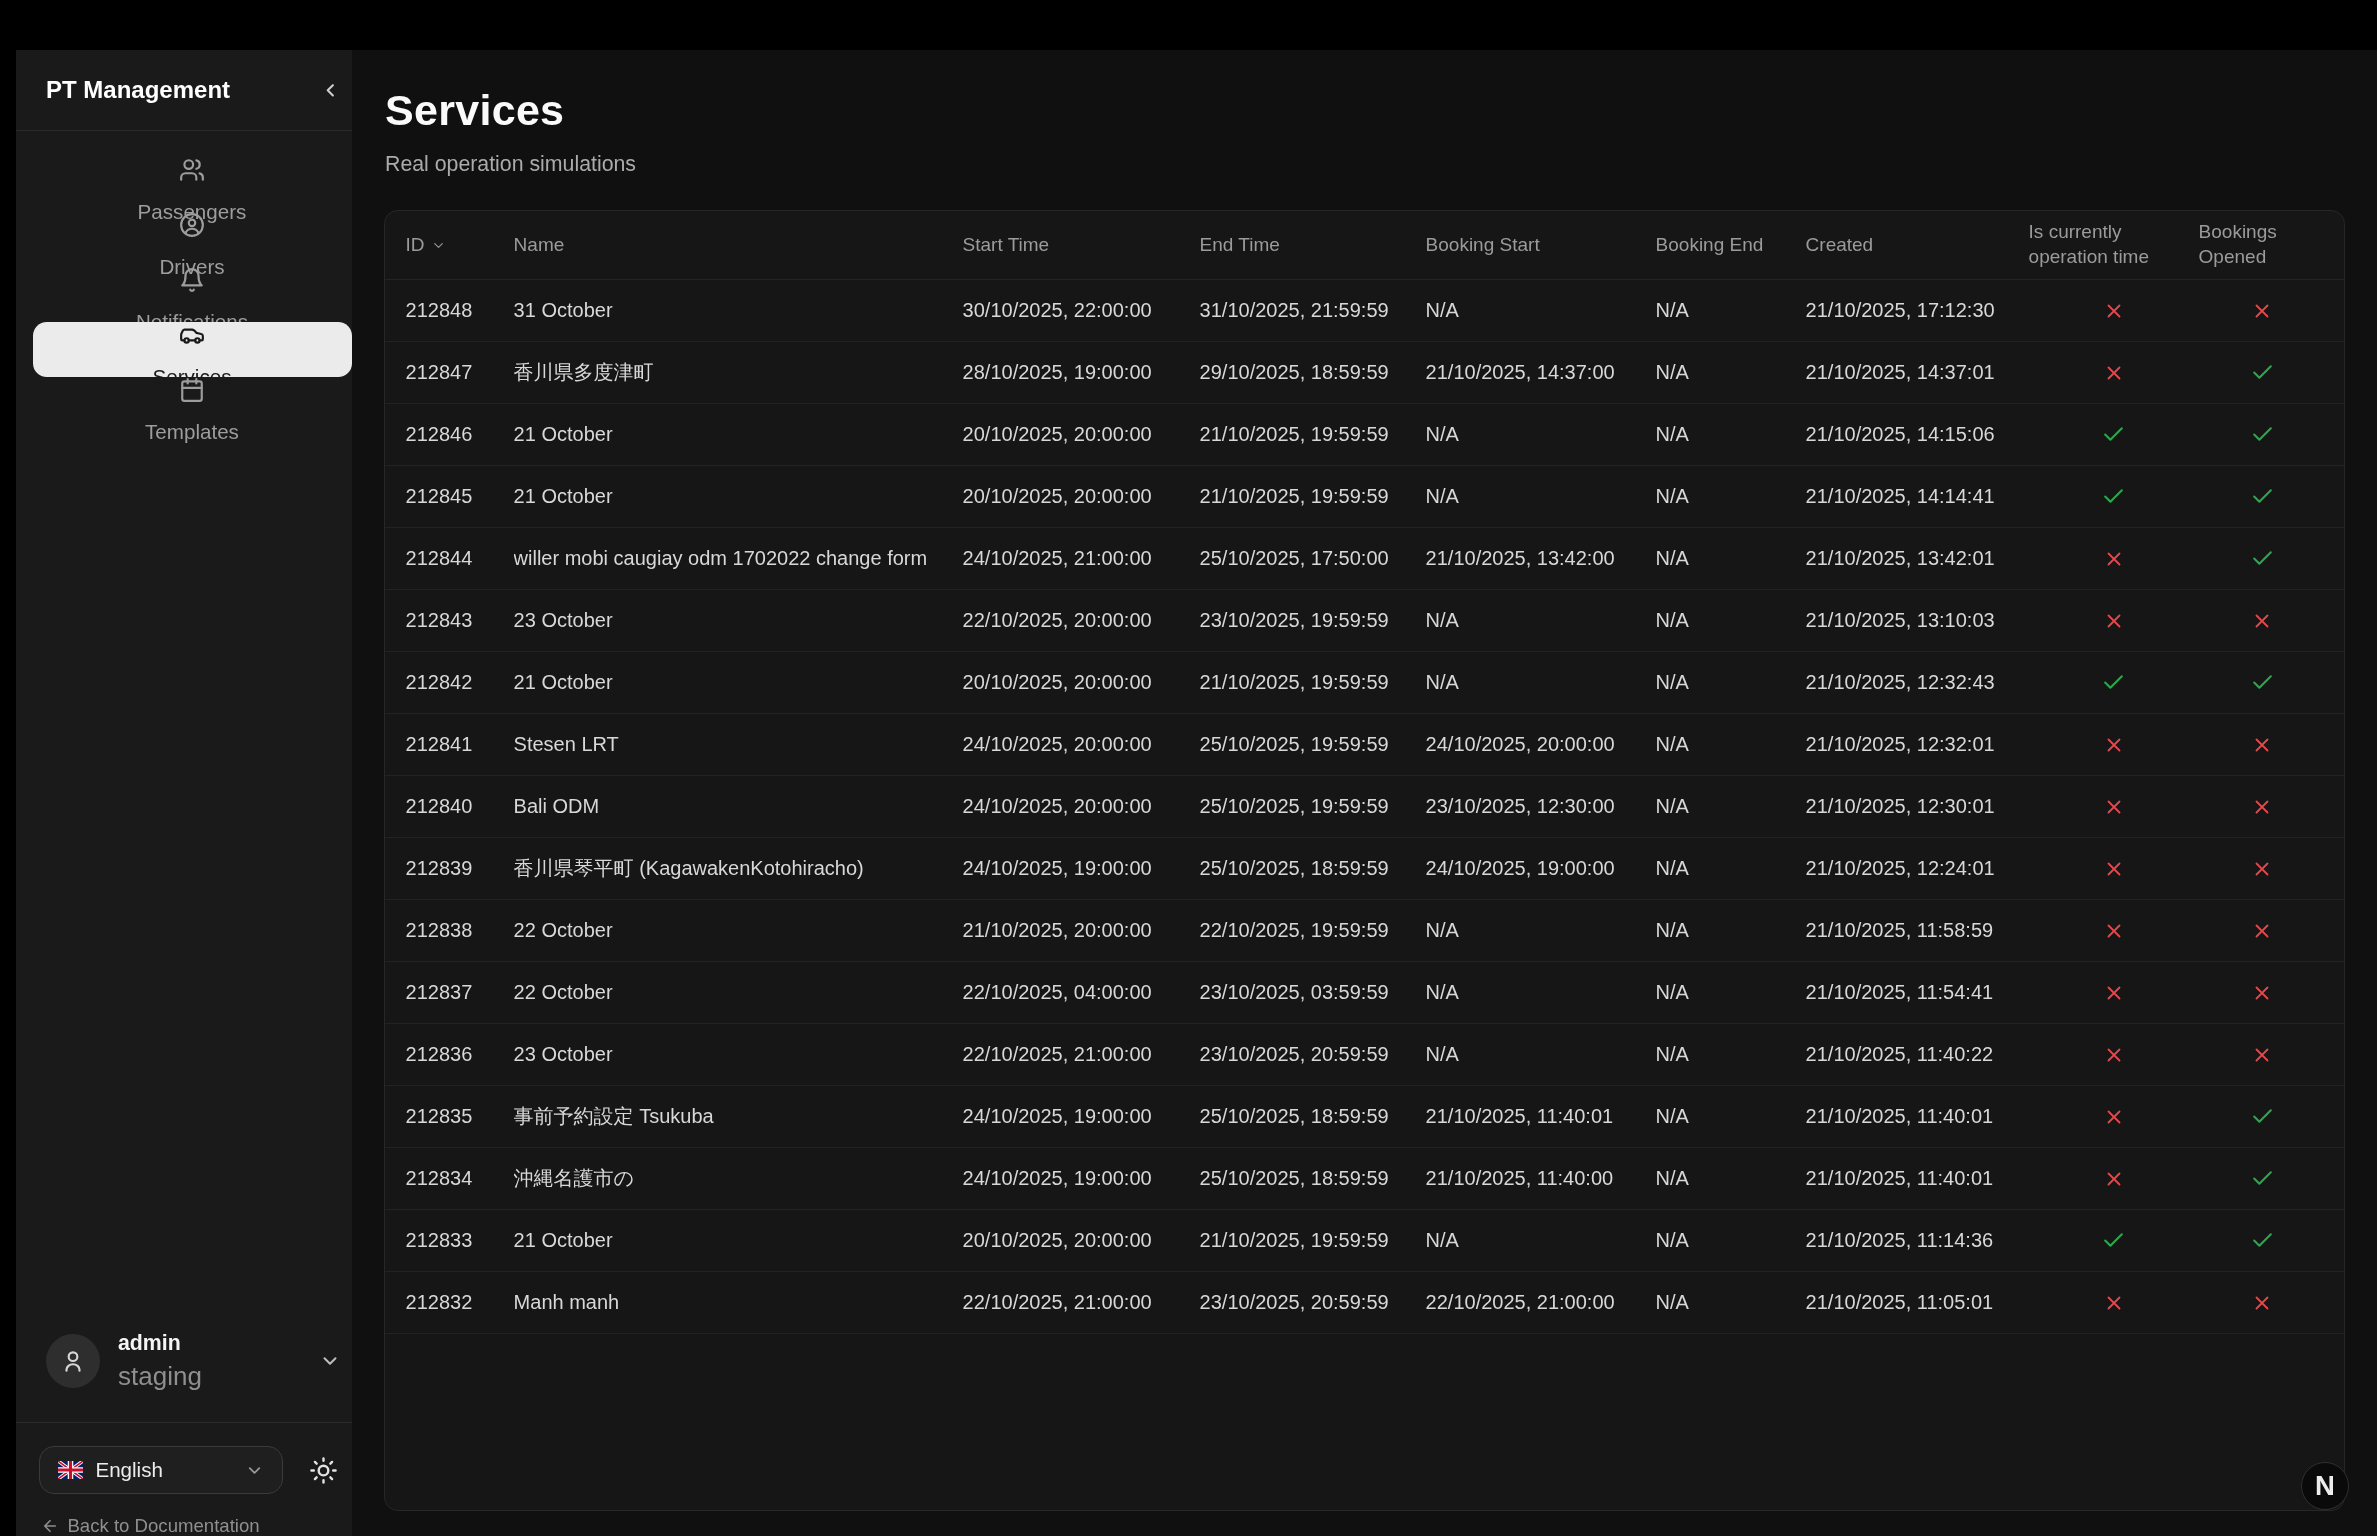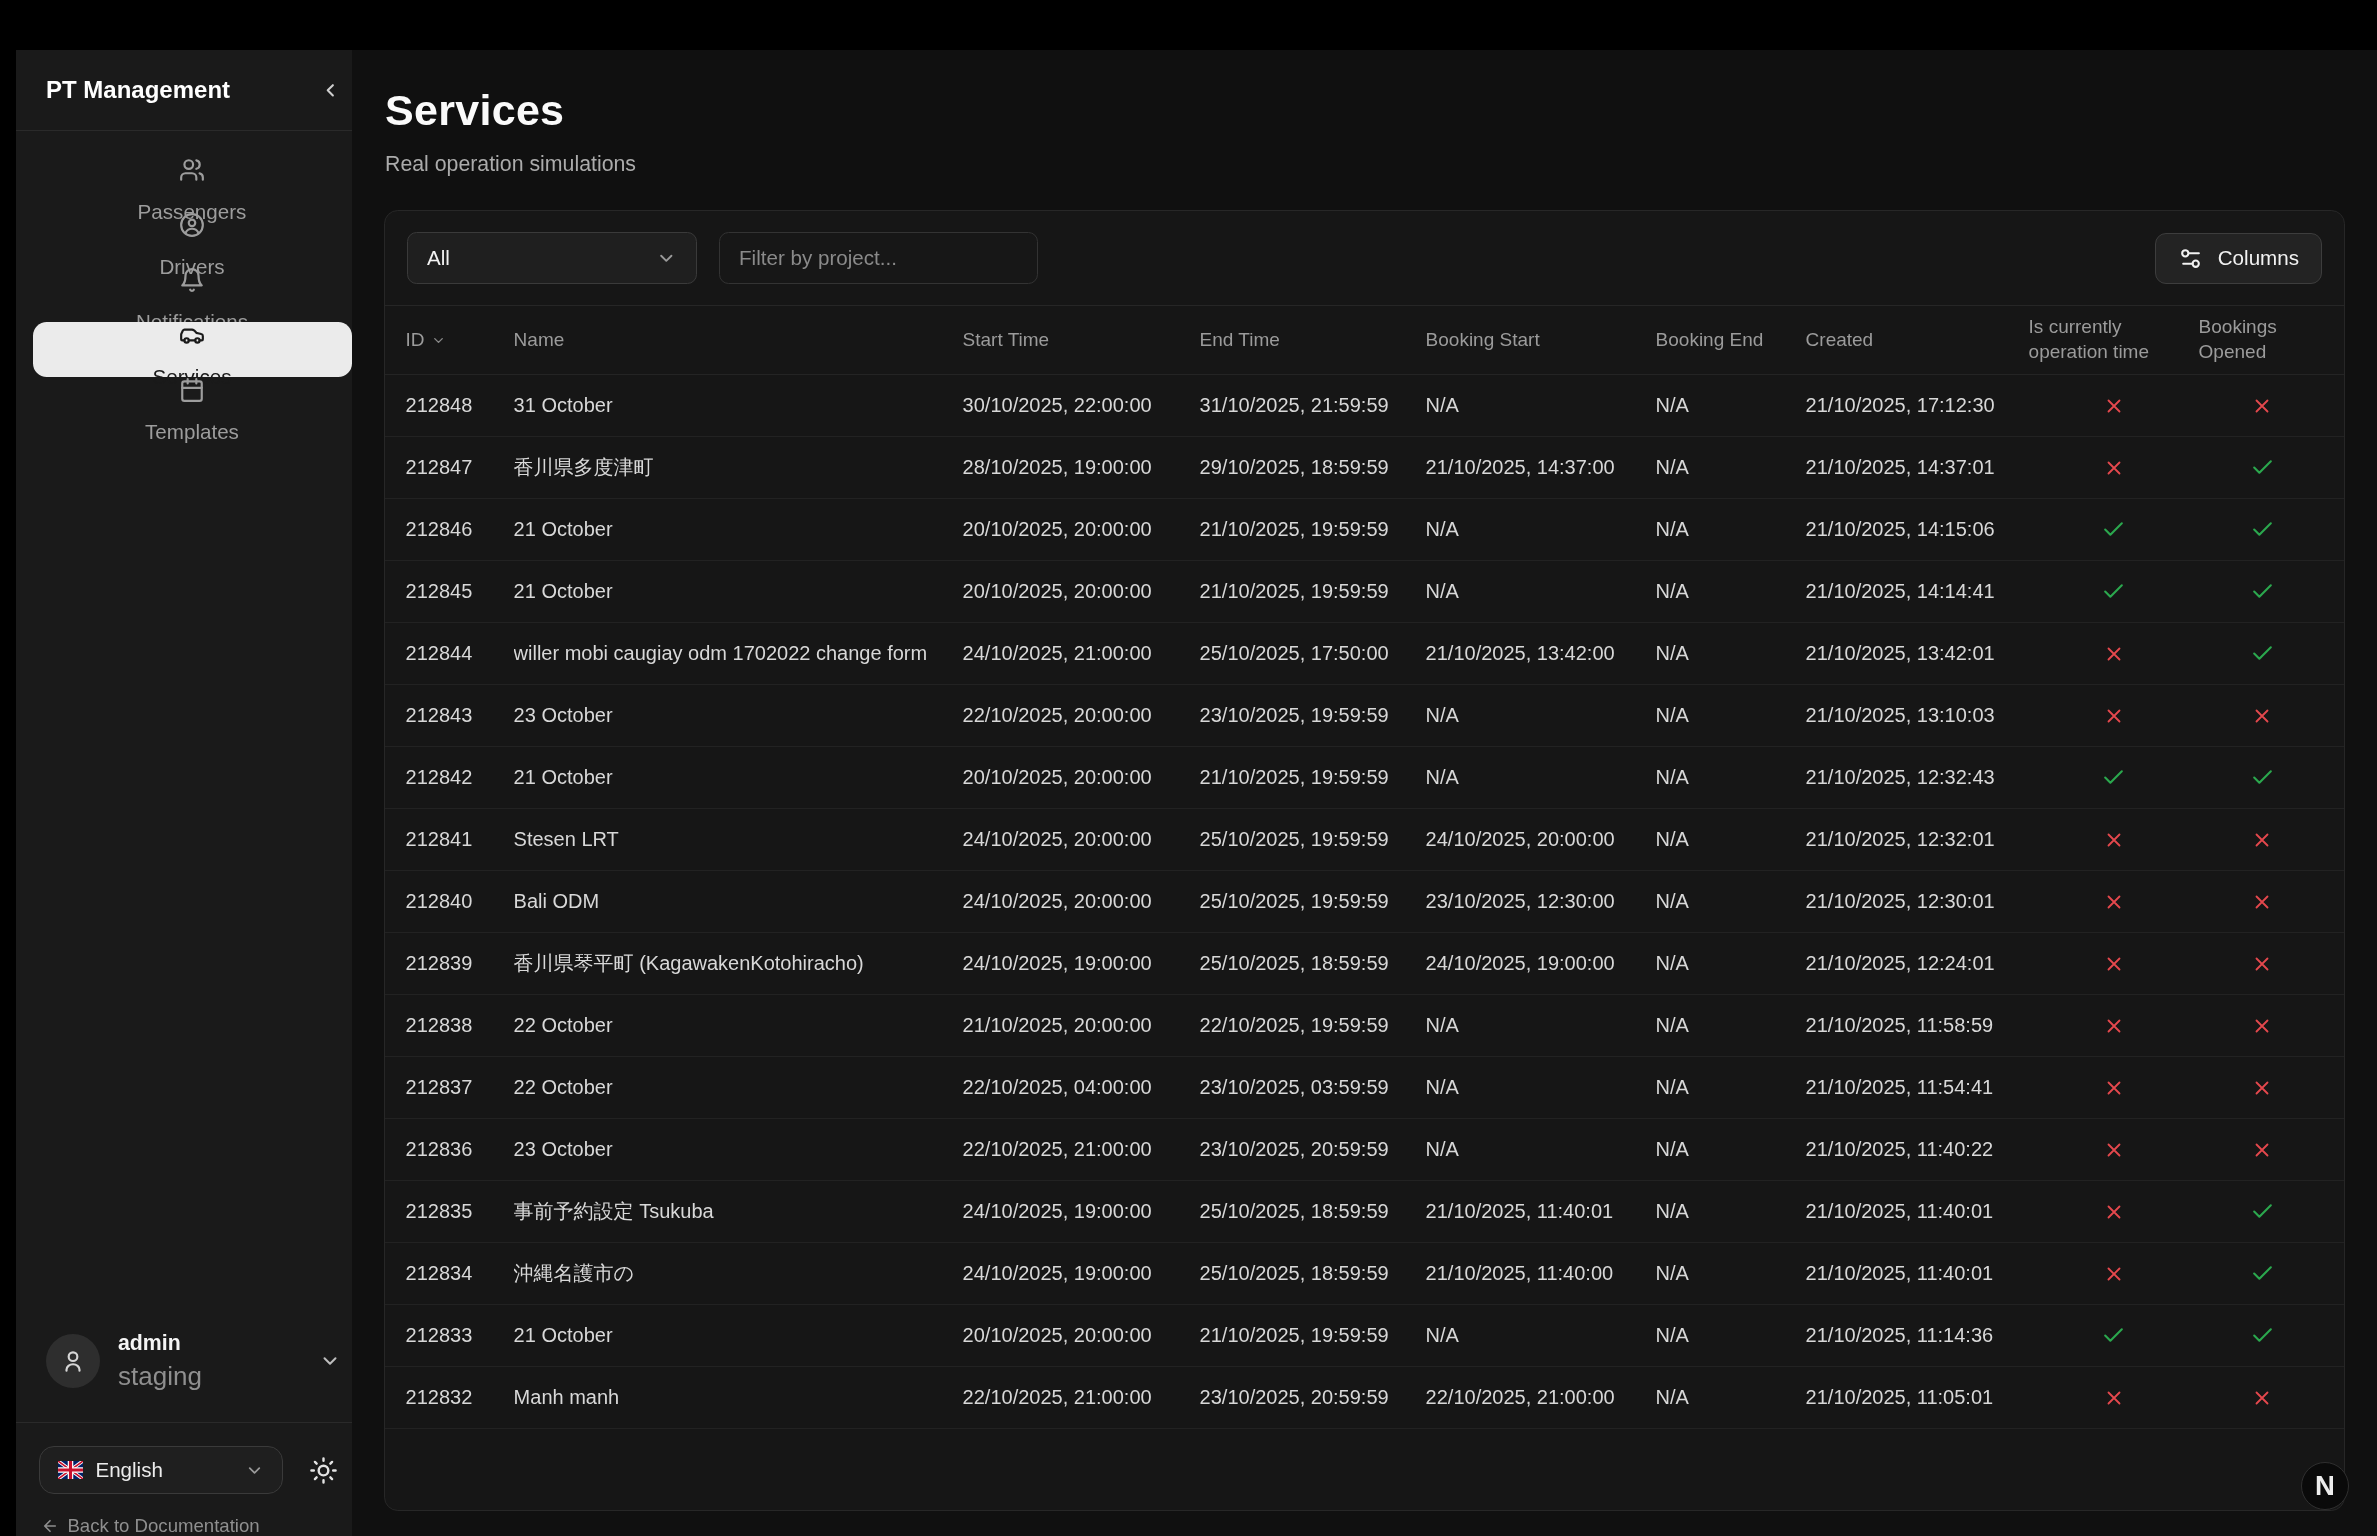--- a/index.html
+++ b/index.html
@@ -216,42 +216,20 @@
   </div>
 </aside>
 
 <main class="main">
   <div class="page-header">
     <div class="page-title">Services</div>
     <div class="page-subtitle">Real operation simulations</div>
   </div>
 
   <section class="card">
-    <div class="filter-bar">
-      <div class="select">
-        <span>All</span>
-        <span class="icon">
-          <svg width="20.6" height="20.6" viewBox="0 0 24 24" fill="none" stroke="currentColor" stroke-width="2.2" stroke-linecap="round" stroke-linejoin="round">
-              <path d="M6 9l6 6 6-6"></path>
-            </svg>
-        </span>
-      </div>
-      <input class="filter-input" type="text" readonly="" placeholder="Filter by project..." style="">
-      <button class="columns-btn">
-        <span class="icon">
-          <svg width="25" height="25" viewBox="0 0 24 24" fill="none" stroke="currentColor" stroke-width="2" stroke-linecap="round" stroke-linejoin="round">
-              <path d="M20 7h-9"></path>
-              <path d="M14 17H5"></path>
-              <circle cx="17" cy="17" r="3"></circle>
-              <circle cx="7" cy="7" r="3"></circle>
-            </svg>
-        </span>
-        <span>Columns</span>
-      </button>
-    </div>
 
     <div class="grid-row thead">
         <div class="th">
     <span class="th-label">ID</span>
     <span class="icon sort-icon">
       <svg width="15" height="15" viewBox="0 0 24 24" fill="none" stroke="currentColor" stroke-width="2.2" stroke-linecap="round" stroke-linejoin="round">
               <path d="M6 9l6 6 6-6"></path>
             </svg>
     </span>
   </div>

